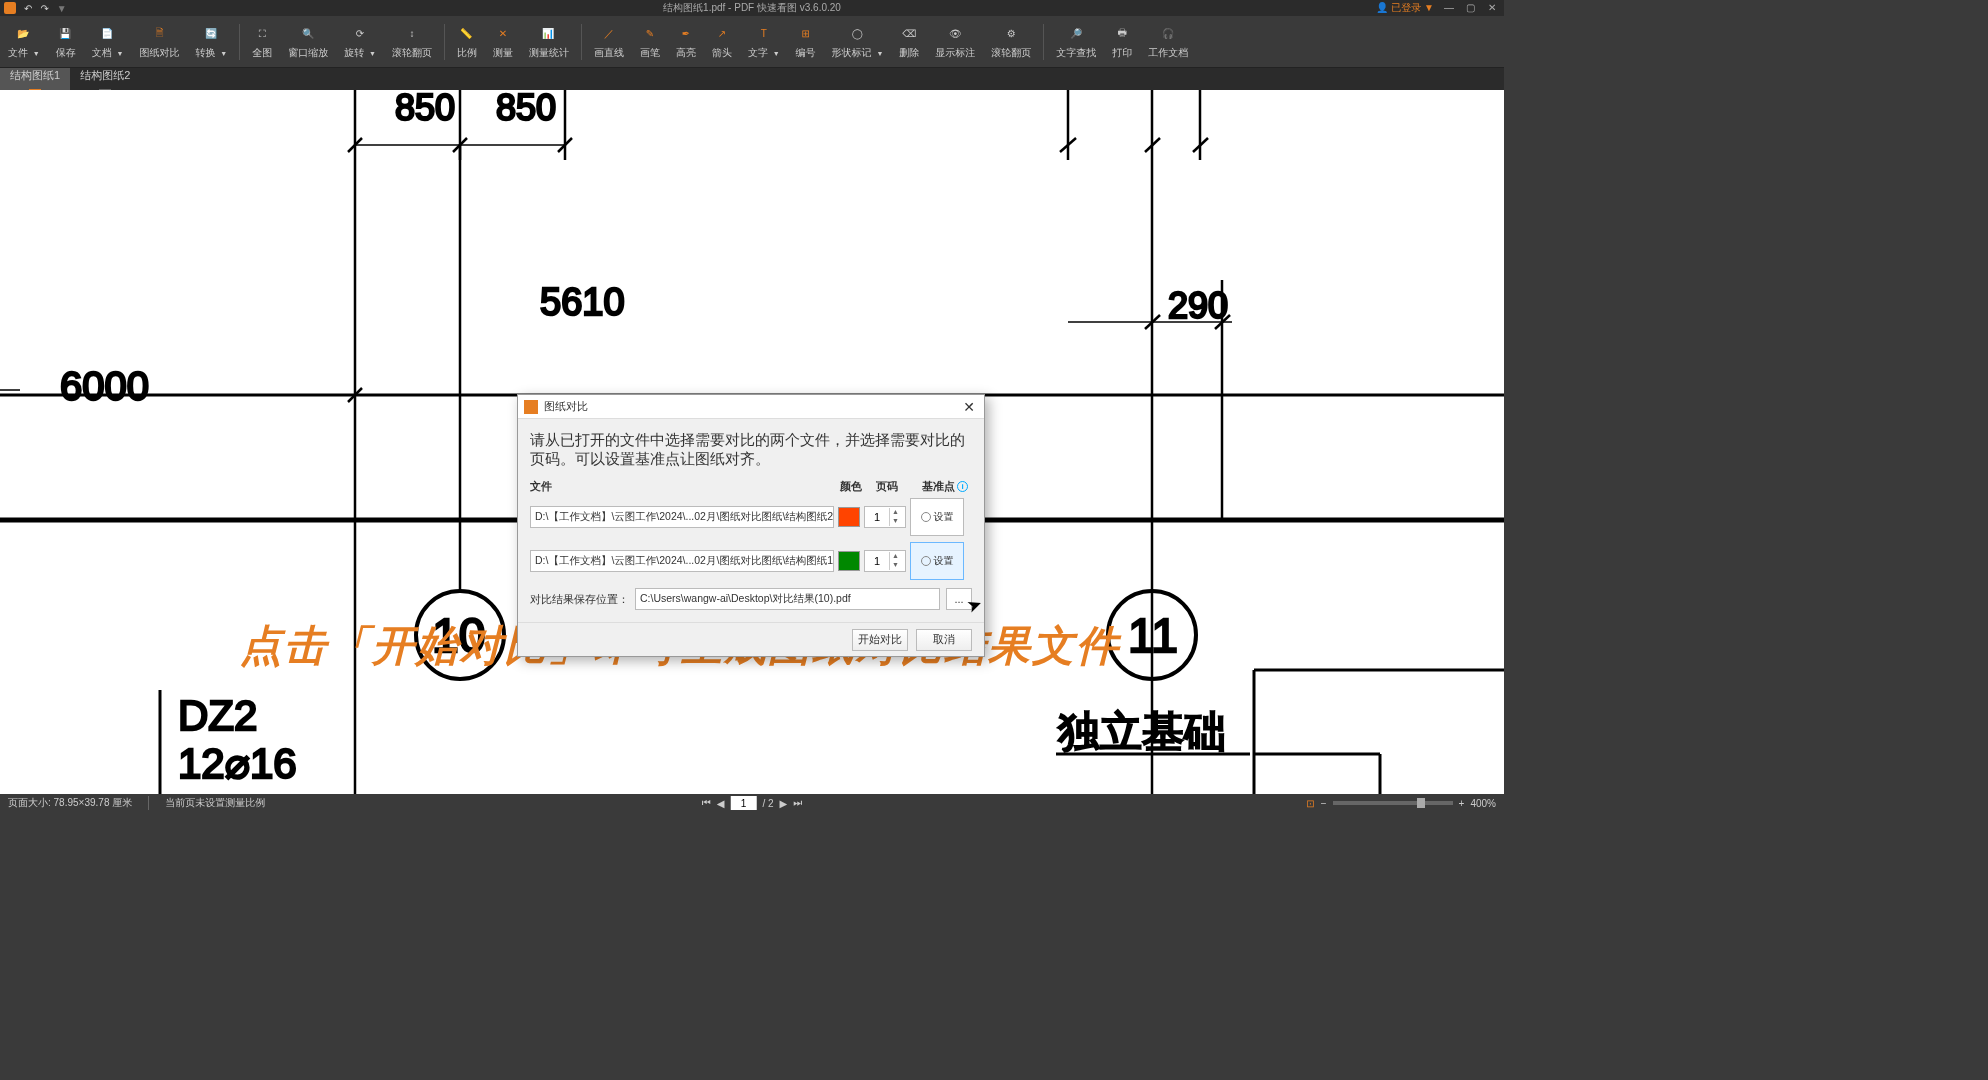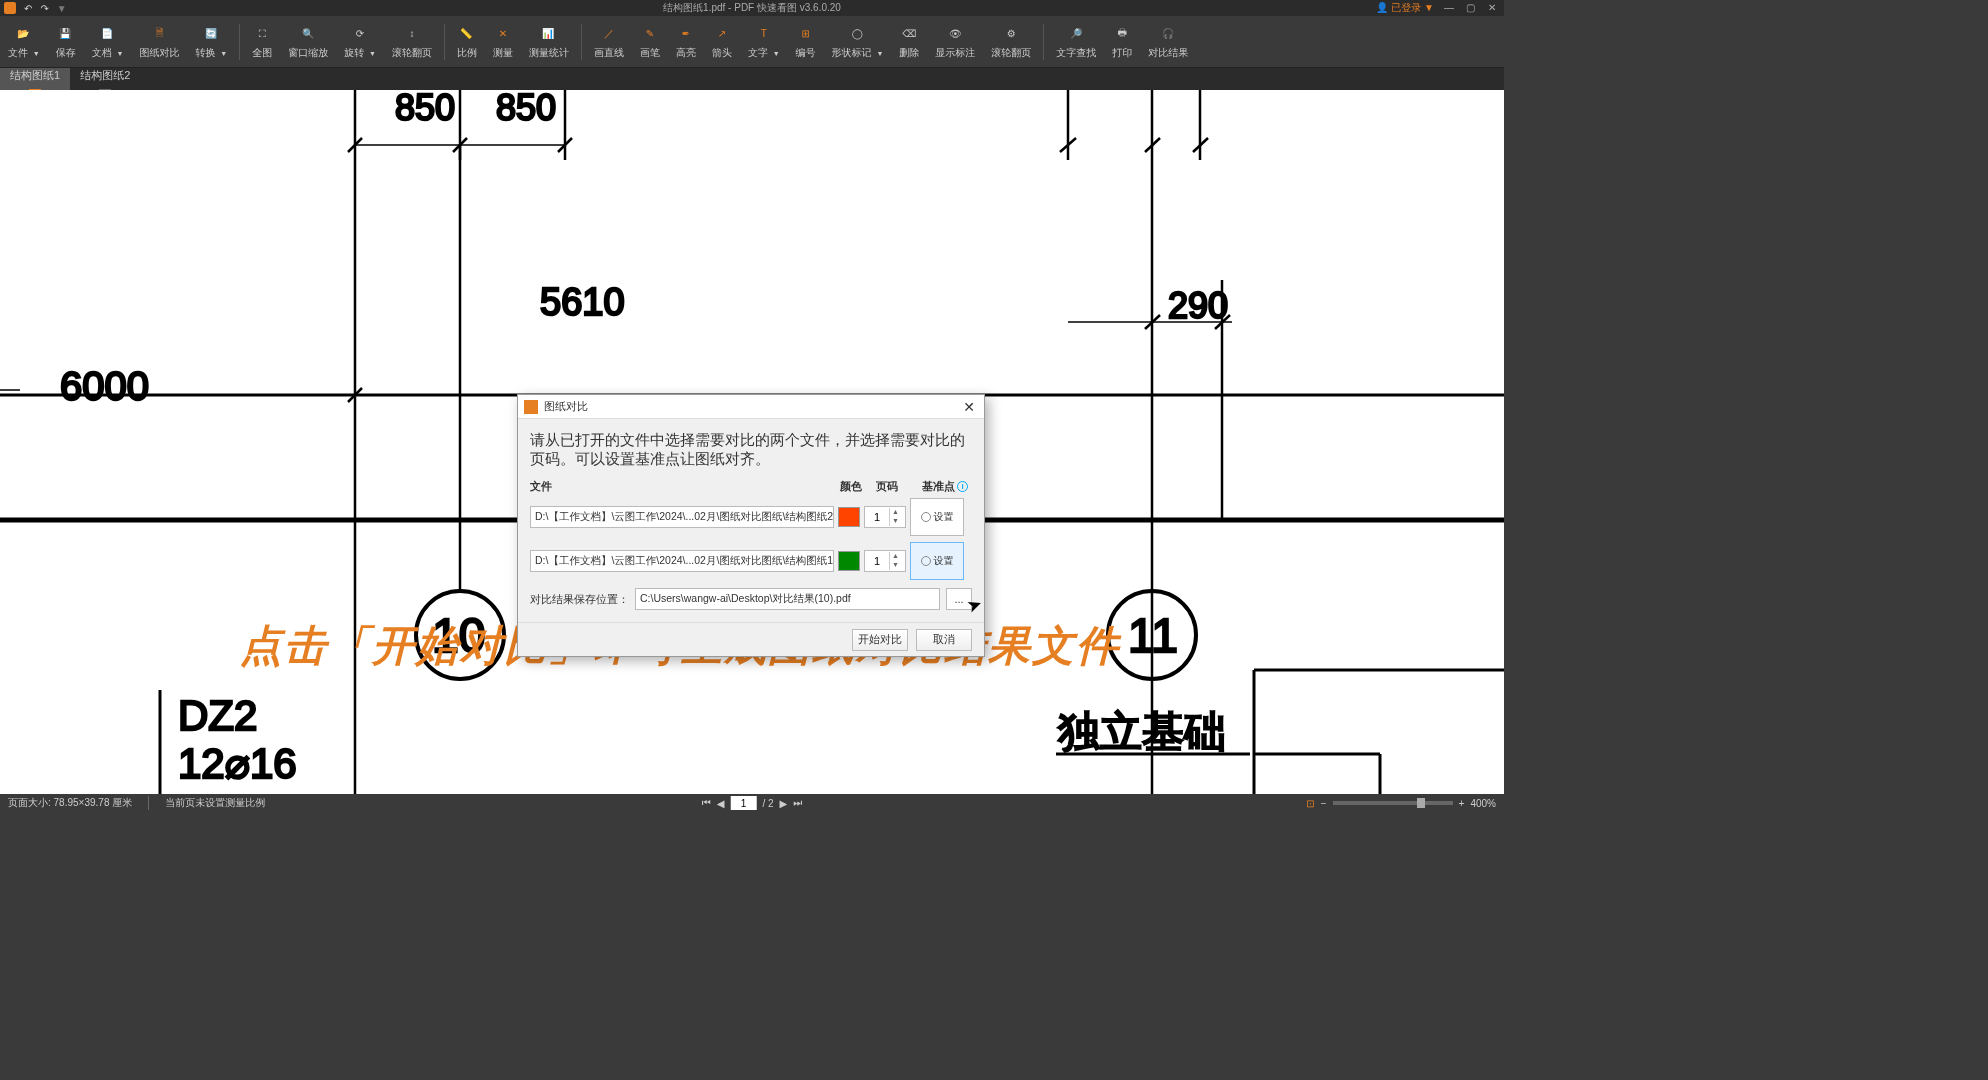--- a/index.html
+++ b/index.html
@@ -201,21 +201,21 @@
     <div class="tool-item">
       <div class="t-icon">🔎</div>
       <div>文字查找</div>
     </div>
     <div class="tool-item">
       <div class="t-icon">🖶</div>
       <div>打印</div>
     </div>
     <div class="tool-item">
       <div class="t-icon">🎧</div>
-      <div>对比结果</div>
+      <div>工作文档</div>
     </div>
   </div>
 
 <div class="tabbar" id="tabbar">
     <div class="tab active">
       <span>结构图纸1</span>
       <span class="tab-close orange">✕</span>
     </div>
     <div class="tab">
       <span>结构图纸2</span>

